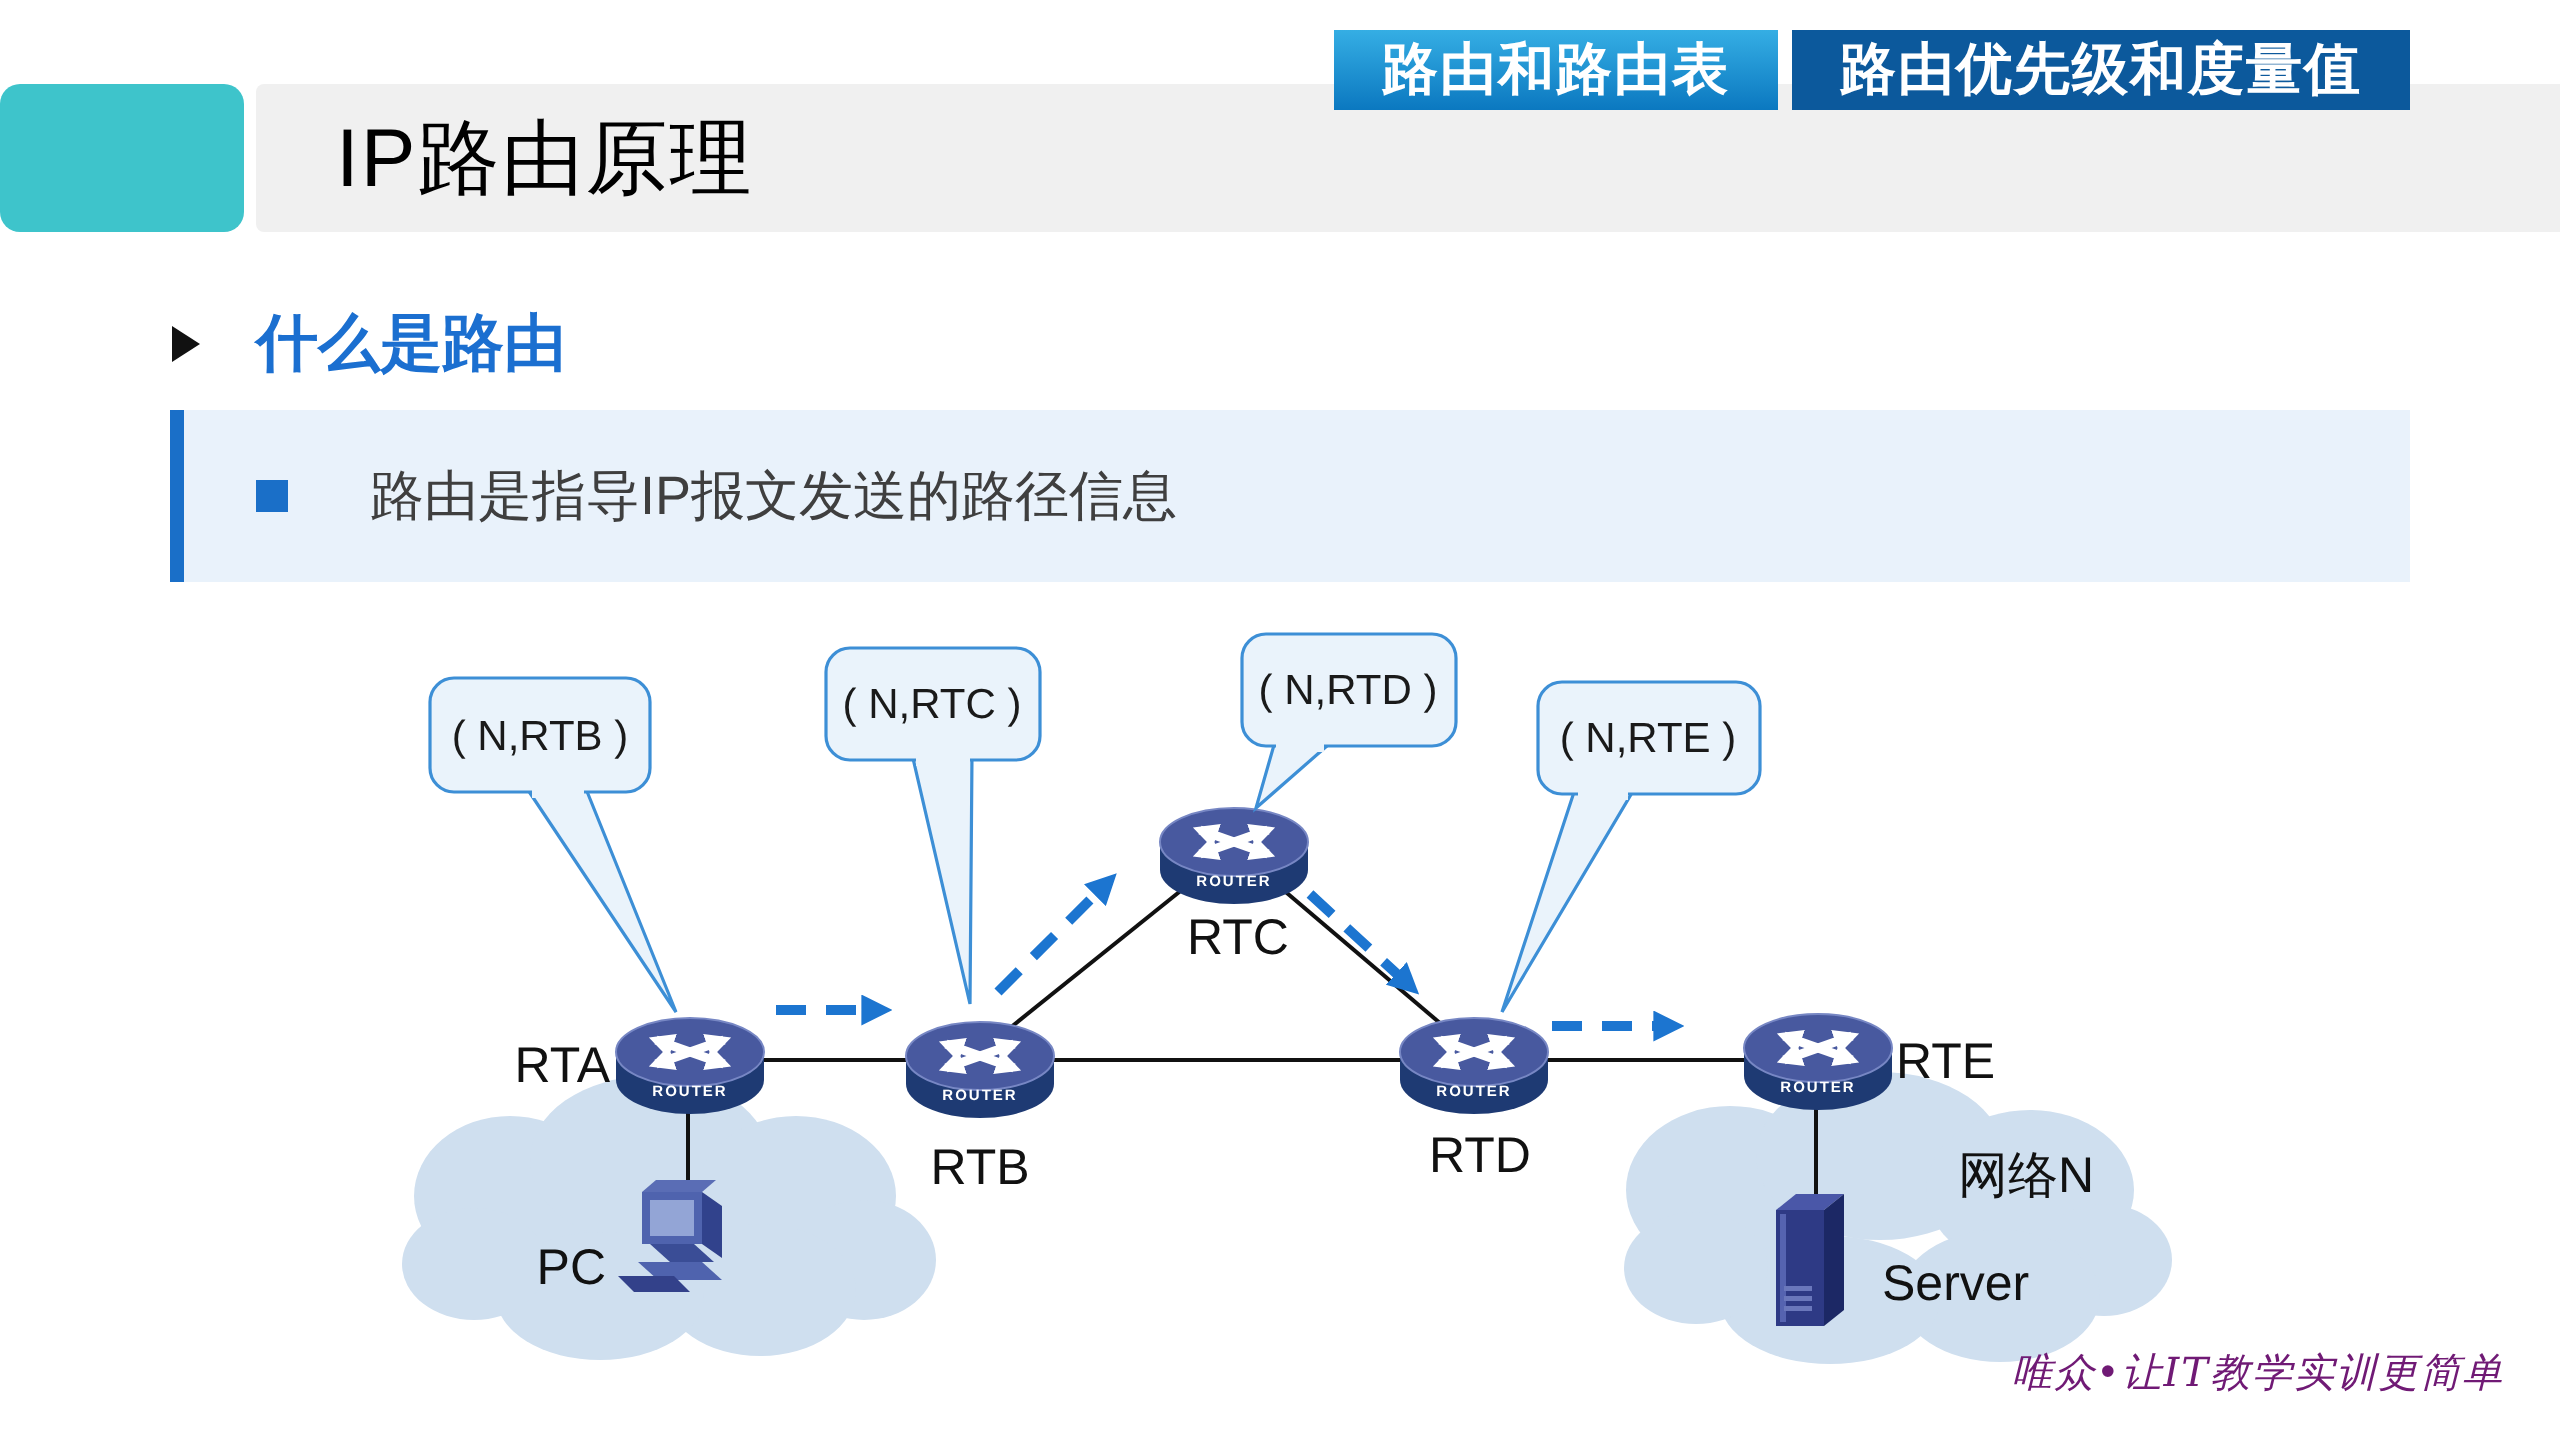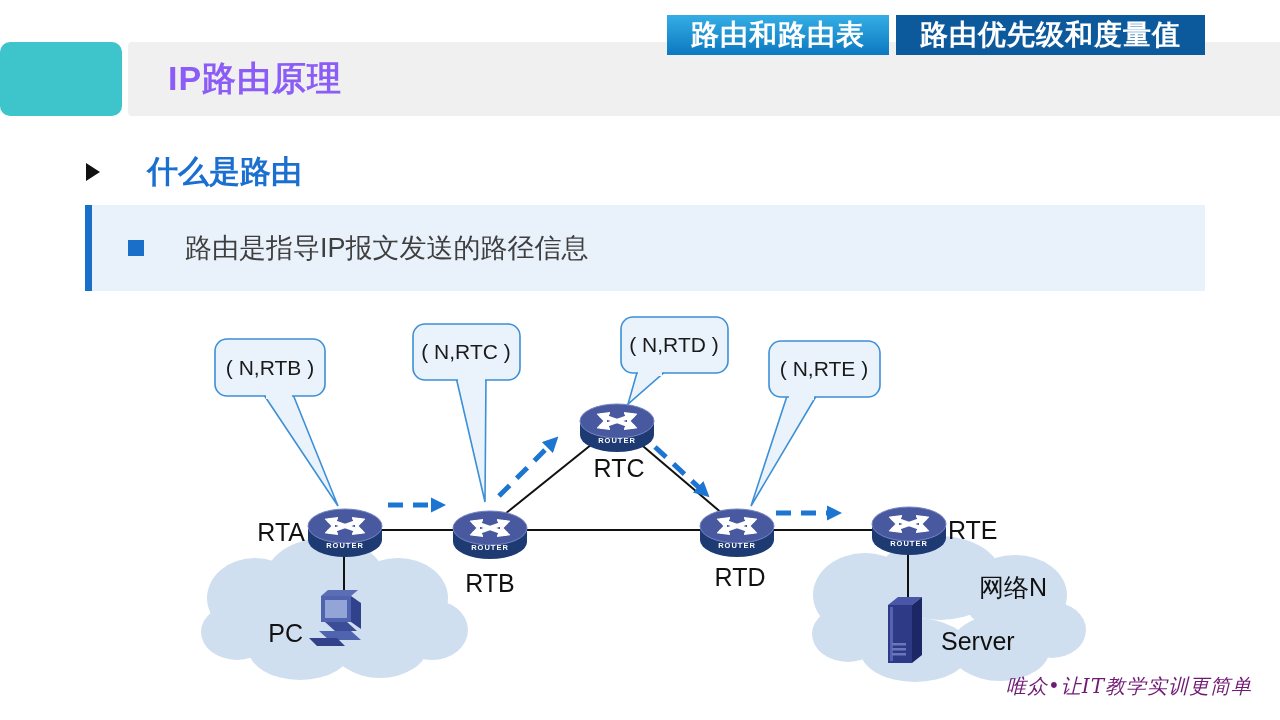--- a/index.html
+++ b/index.html
@@ -11,33 +11,33 @@
   .accent-block{
     position:absolute;left:0;top:42px;width:122px;height:74px;
     background:#3EC4CB;border-radius:10px;
   }
   .topbar{
     position:absolute;left:128px;top:42px;width:1152px;height:74px;
     background:#F0F0F0;border-radius:4px 0 0 4px;
     display:flex;align-items:center;
   }
   .page-title{
-    margin:0 0 0 40px;font-size:34px;font-weight:bold;color:#8b5cf6;
+    margin:0 0 0 40px;font-size:41px;font-weight:normal;color:#000000;
     letter-spacing:1px;
   }
   .tabs{position:absolute;right:75px;top:15px;display:flex;gap:7px;}
   .tab{
     height:40px;display:flex;align-items:center;justify-content:center;
     color:#fff;font-weight:bold;font-size:28px;letter-spacing:1px;
     padding:0 24px;cursor:pointer;white-space:nowrap;
   }
   .tab-light{background:linear-gradient(#35AEE4,#0B78C0);}
   .tab-dark{background:#0C599C;}
   
-  .section-heading{position:absolute;left:86px;top:151px;display:flex;align-items:center;gap:19px;}
+  .section-heading{position:absolute;left:86px;top:151px;display:flex;align-items:center;}
   .tri{
     width:0;height:0;border-left:14px solid #111;
     border-top:9px solid transparent;border-bottom:9px solid transparent;
     margin-right:28px;
   }
   .section-title{margin:0;font-size:31px;font-weight:bold;color:#1B6FD0;}
   
   .info-panel{
     position:absolute;left:85px;top:205px;width:1120px;height:86px;
     background:#E9F2FB;border-left:7px solid #1A6FC8;box-sizing:border-box;

